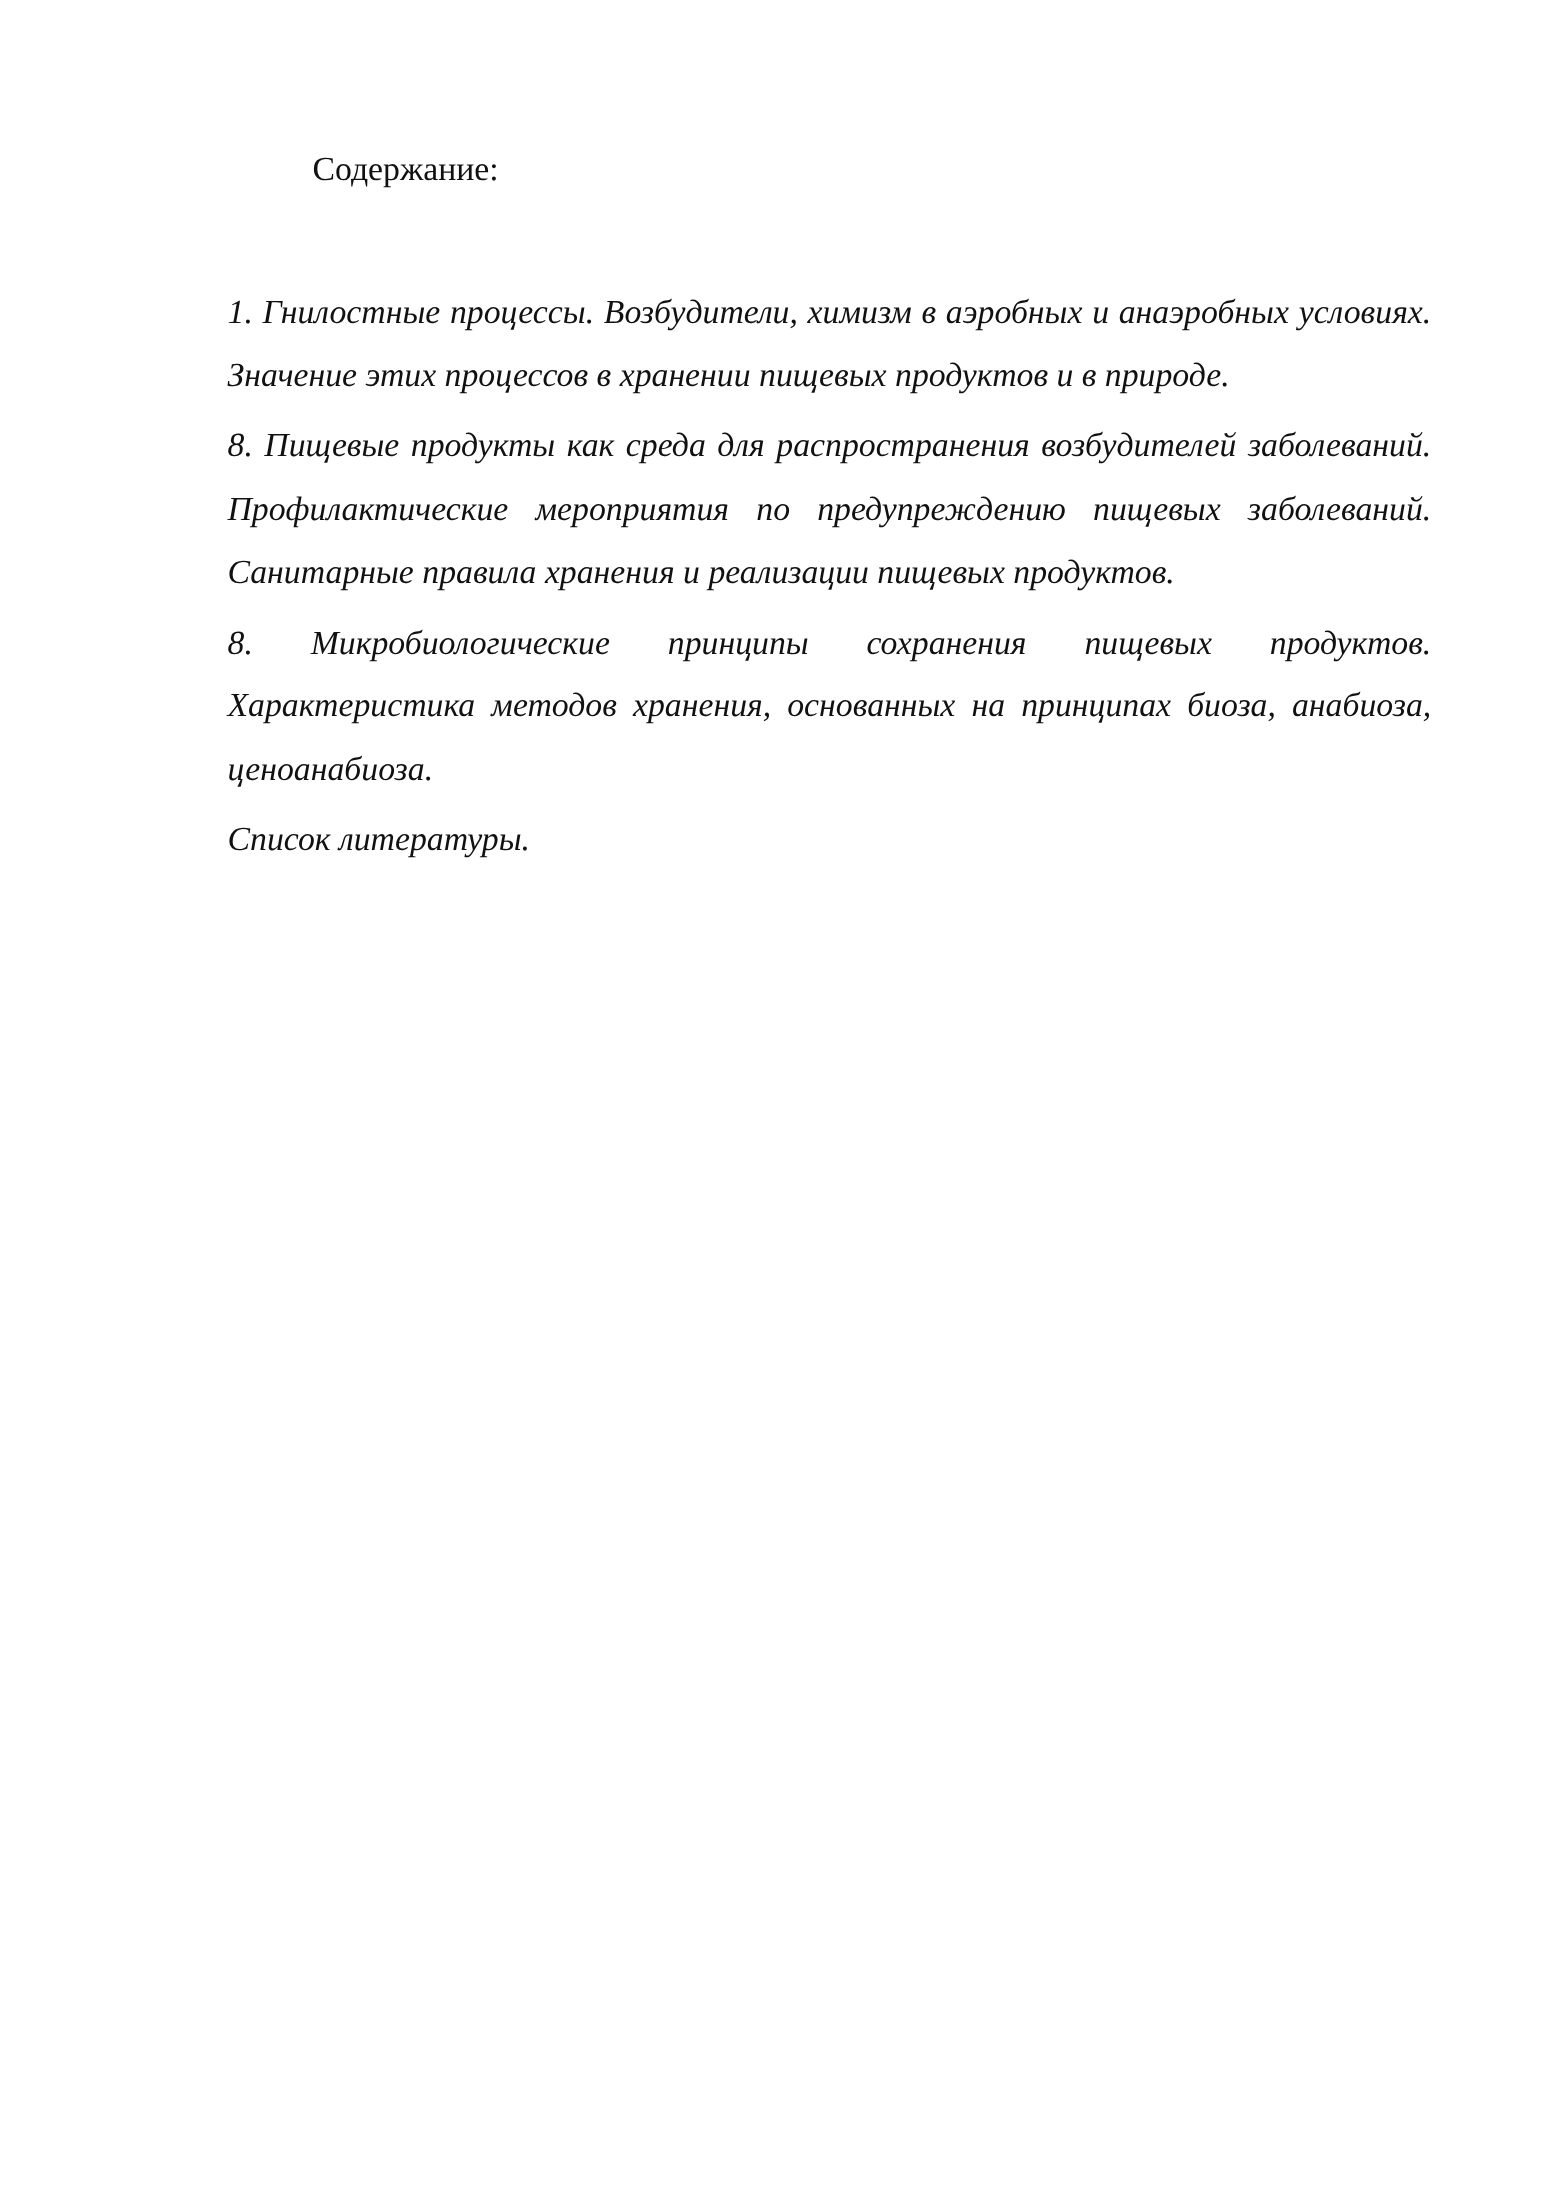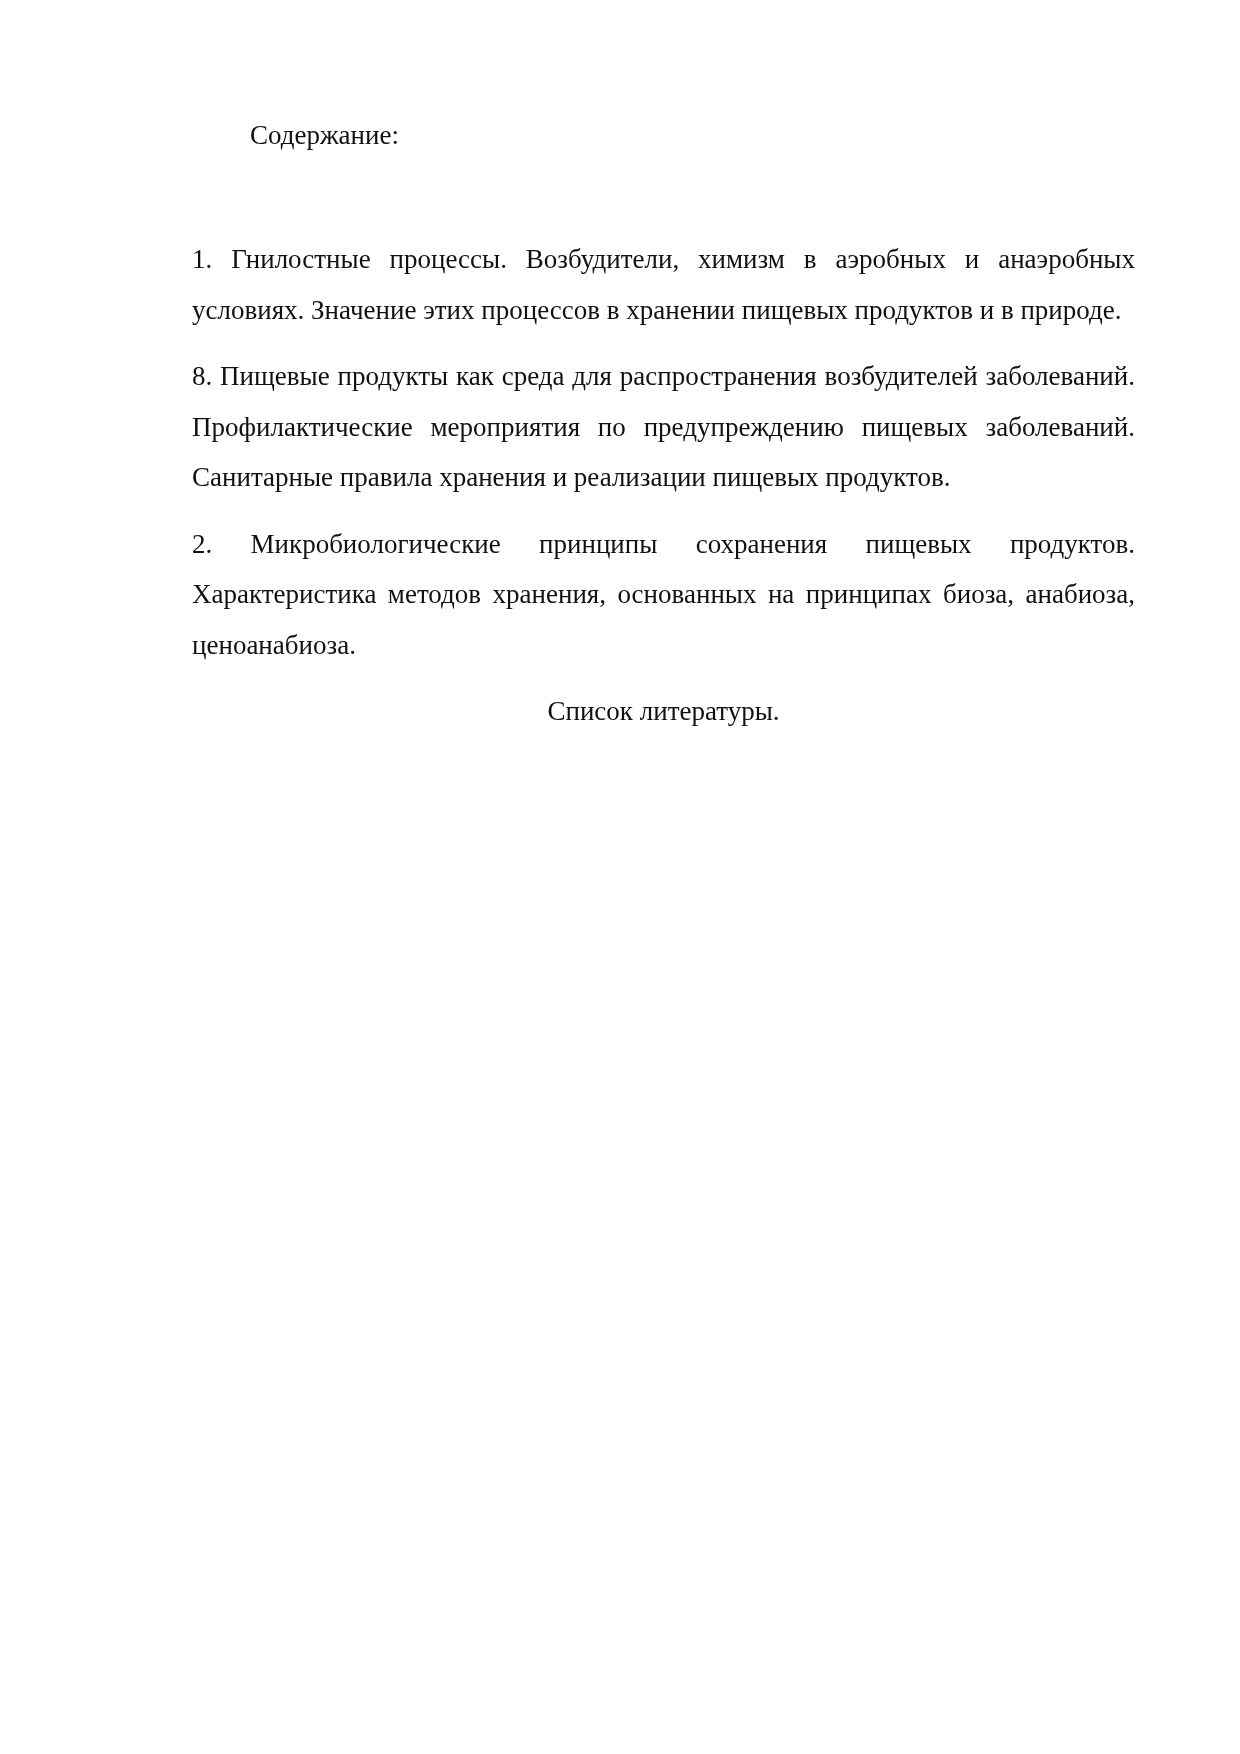--- a/index.html
+++ b/index.html
@@ -1,26 +1,26 @@
 <!DOCTYPE html>
 <html><head>
 <meta charset="utf-8">
 <style>
   html, body { margin:0; padding:0; background:#ffffff; }
   body { width:1240px; height:1754px; position:relative; overflow:hidden; }
   .page { position:absolute; left:0; top:0; width:1044px; height:1754px; background:#fff; }
   .title { position:absolute; left:250px; top:120px; font-family:"Liberation Serif", serif; font-size:27px; color:#111; }
   .toc { position:absolute; left:176px; top:218px; width:975px; font-family:"Liberation Serif", serif; font-size:27px; line-height:50.5px; color:#111; }
-  .toc p { margin:16px; text-align:justify; }
-  .toc p.last { text-align:center; }
+  .toc p { margin:6px; text-align:justify;font-style:italic; }
+  .toc p.last { text-align:left; }
 </style>
 </head>
 <body>
 
 <div class="page">
   <div class="title">Содержание:</div>
   <div class="toc">
     <p>1. Гнилостные процессы. Возбудители, химизм в аэробных и анаэробных условиях. Значение этих процессов в хранении пищевых продуктов и в природе.</p>
     <p>8. Пищевые продукты как среда для распространения возбудителей заболеваний. Профилактические мероприятия по предупреждению пищевых заболеваний. Санитарные правила хранения и реализации пищевых продуктов.</p>
-    <p>2. Микробиологические принципы сохранения пищевых продуктов. Характеристика методов хранения, основанных на принципах биоза, анабиоза, ценоанабиоза.</p>
+    <p>8. Микробиологические принципы сохранения пищевых продуктов. Характеристика методов хранения, основанных на принципах биоза, анабиоза, ценоанабиоза.</p>
     <p class="last">Список литературы.</p>
   </div>
 </div>
 
 </body></html>

